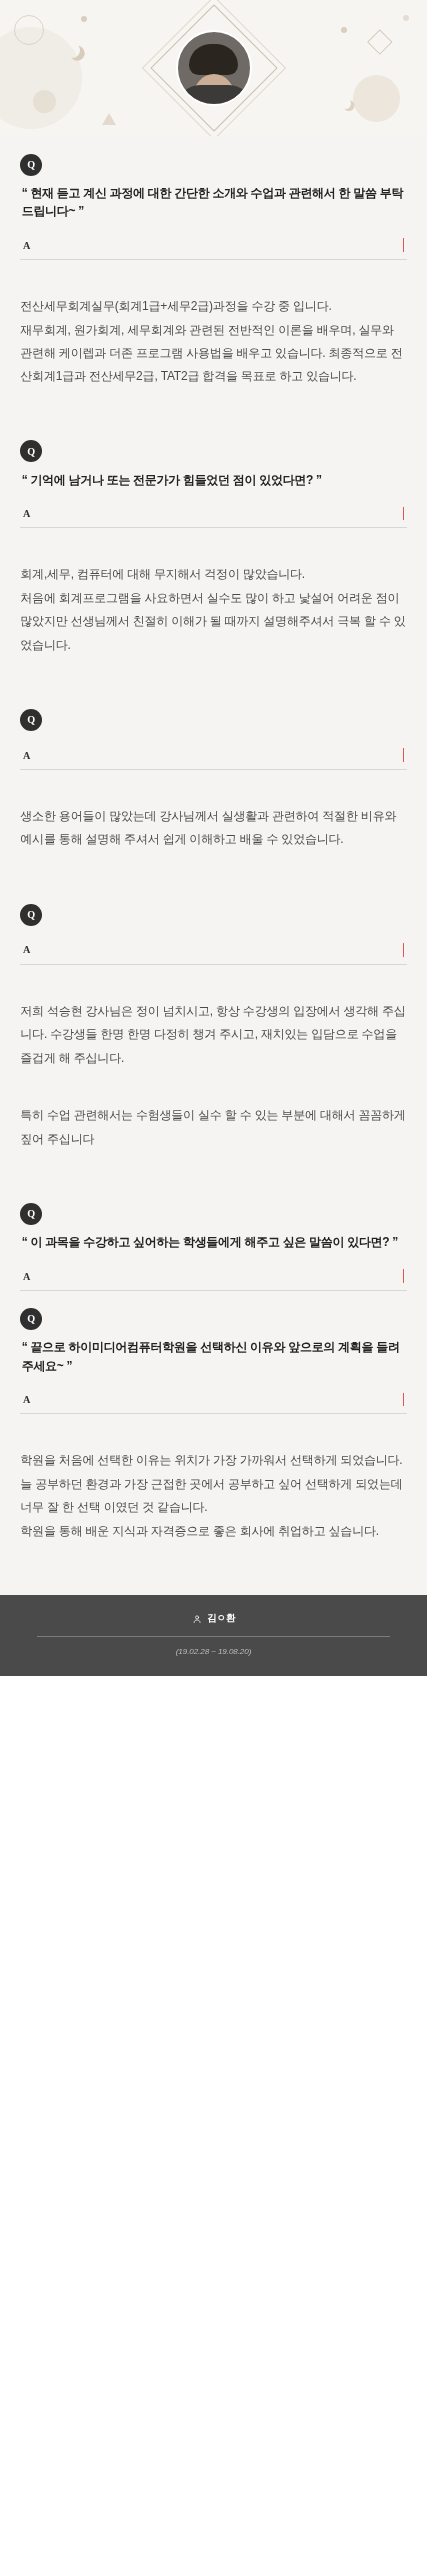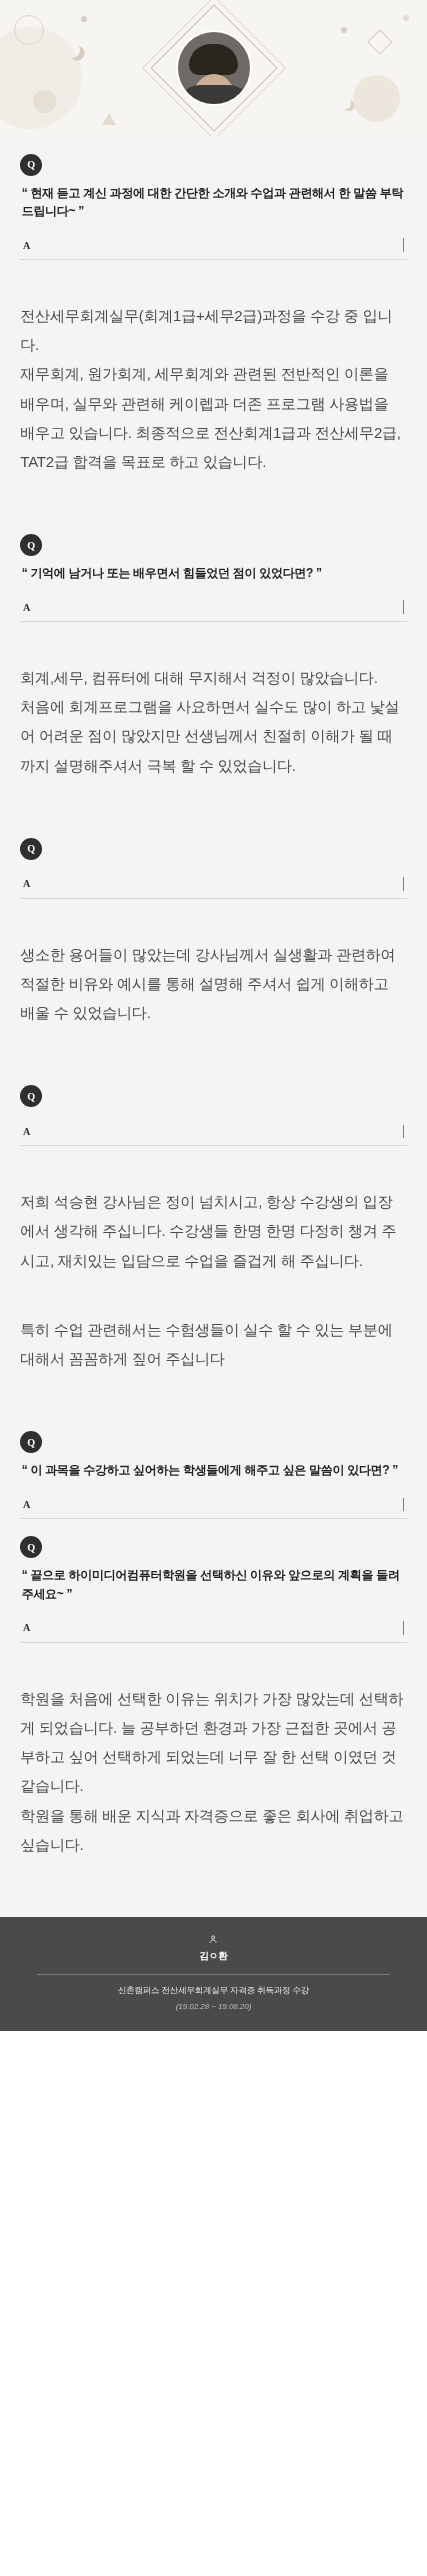--- a/index.html
+++ b/index.html
@@ -190,21 +190,21 @@
     width: 1.4px;
     height: 13.6px;
     background: #e2554e;
   }
   .divider {
     height: 0.7px;
     background: #d9d7d4;
     margin: 6.8px 0 12.2px 0;
   }
   .a-text {
-    font-size: 15px;
+    font-size: 12px;
     line-height: 1.95;
     color: #4a4a4a;
     letter-spacing: -0.2px;
     white-space: pre-line;
     padding-bottom: 23px;
   }
   .a-text .para { margin: 0 0 11px 0; }
   .a-text .para:last-child { margin-bottom: 0; }
 
   
@@ -215,21 +215,20 @@
     padding: 17.6px 13.6px 20.3px 13.6px;
   }
   .footer .person {
     display: flex;
     align-items: center;
     justify-content: center;
     gap: 5.4px;
     font-size: 9.5px;
     font-weight: bold;
     letter-spacing: -0.1px;
-    flex-direction: column;
   }
   .footer .person svg { display: block; }
   .footer .sep {
     width: 100%;
     height: 0.7px;
     background: rgba(255,255,255,0.28);
     margin: 11px auto 9.5px auto;
     max-width: 353px;
   }
   .footer .course {
@@ -283,21 +282,21 @@
       </div>
       <div class="divider"></div>
       <div class="a-text">
         <p class="para">전산세무회계실무(회계1급+세무2급)과정을 수강 중 입니다.
 재무회계, 원가회계, 세무회계와 관련된 전반적인 이론을 배우며, 실무와 관련해 케이렙과 더존 프로그램 사용법을 배우고 있습니다. 최종적으로 전산회계1급과 전산세무2급, TAT2급 합격을 목표로 하고 있습니다.</p>
       </div>
     </div>
 
     <div class="qa-block">
       <div class="badge">Q</div>
-      <div class="q-text">“ 기억에 남거나 또는 배우면서 힘들었던 점이 있었다면? ”</div>
+      <div class="q-text">“ 기억에 남거나 또는 전문가가 힘들었던 점이 있었다면? ”</div>
       <div class="a-row">
         <span class="a-mark">A</span>
         <span class="a-bar"></span>
       </div>
       <div class="divider"></div>
       <div class="a-text">
         <p class="para">회계,세무, 컴퓨터에 대해 무지해서 걱정이 많았습니다.
 처음에 회계프로그램을 사요하면서 실수도 많이 하고 낯설어 어려운 점이 많았지만 선생님께서 친절히 이해가 될 때까지 설명해주셔서 극복 할 수 있었습니다.</p>
       </div>
     </div>
@@ -339,36 +338,35 @@
 
     <div class="qa-block">
       <div class="badge">Q</div>
       <div class="q-text">“ 끝으로 하이미디어컴퓨터학원을 선택하신 이유와 앞으로의 계획을 들려주세요~ ”</div>
       <div class="a-row">
         <span class="a-mark">A</span>
         <span class="a-bar"></span>
       </div>
       <div class="divider"></div>
       <div class="a-text">
-        <p class="para">학원을 처음에 선택한 이유는 위치가 가장 많았는데 선택하게 되었습니다. 늘 공부하던 환경과 가장 근접한 곳에서 공부하고 싶어 선택하게 되었는데 너무 잘 한 선택 이였던 것 같습니다.
+        <p class="para">학원을 처음에 선택한 이유는 위치가 가장 가까워서 선택하게 되었습니다. 늘 공부하던 환경과 가장 근접한 곳에서 공부하고 싶어 선택하게 되었는데 너무 잘 한 선택 이였던 것 같습니다.
 학원을 통해 배운 지식과 자격증으로 좋은 회사에 취업하고 싶습니다.</p>
       </div>
     </div>
 
   </div>
 
   <div class="footer">
     <div class="person">
       <span>
         <svg width="10.2" height="10.2" viewBox="0 0 24 24" fill="none" stroke="#ffffff" stroke-width="1.8" stroke-linecap="round" stroke-linejoin="round">
           <circle cx="12" cy="8" r="3.6"></circle>
           <path d="M5 20c0-3.6 3.1-6 7-6s7 2.4 7 6"></path>
         </svg>
       </span>
       <span>김ㅇ환</span>
     </div>
     <div class="sep"></div>
-    <div class="course">신촌캠퍼스 전산세무회계실무 자격증 취득과정 수강</div>
     <div class="period">(19.02.28 ~ 19.08.20)</div>
   </div>
 
 </div>
 
 
 </body></html>

